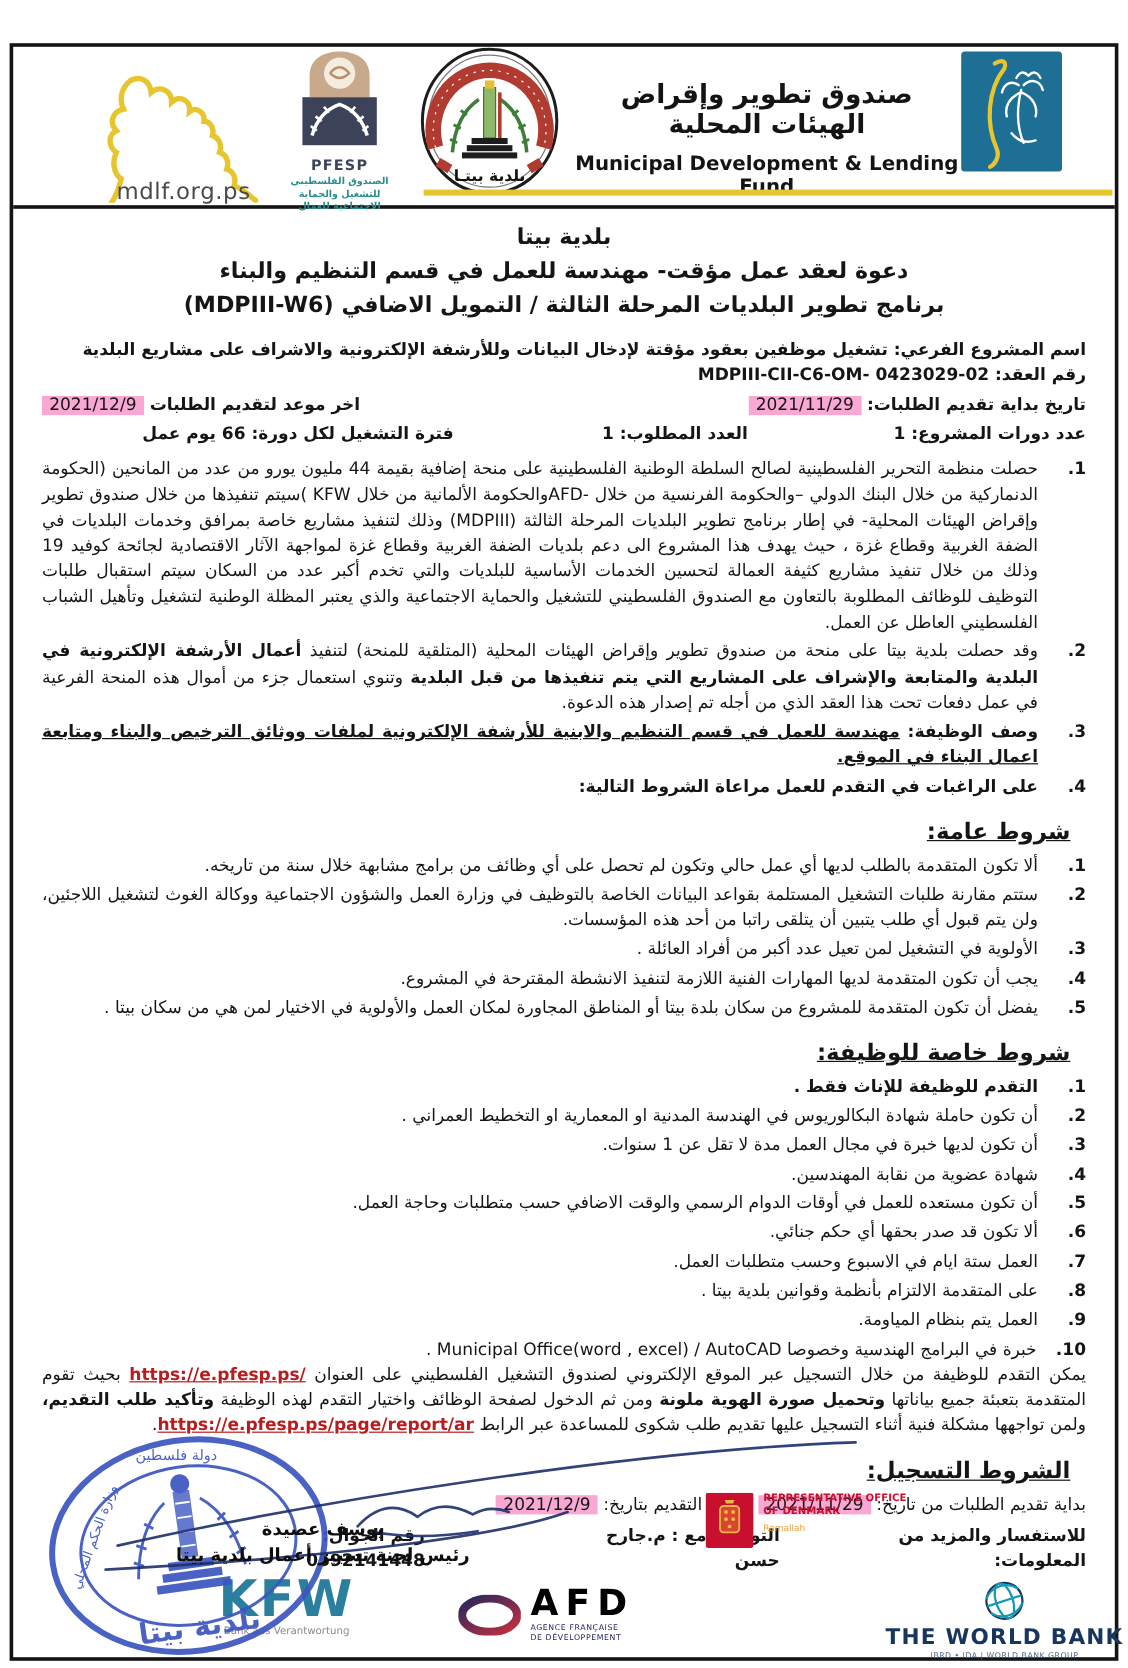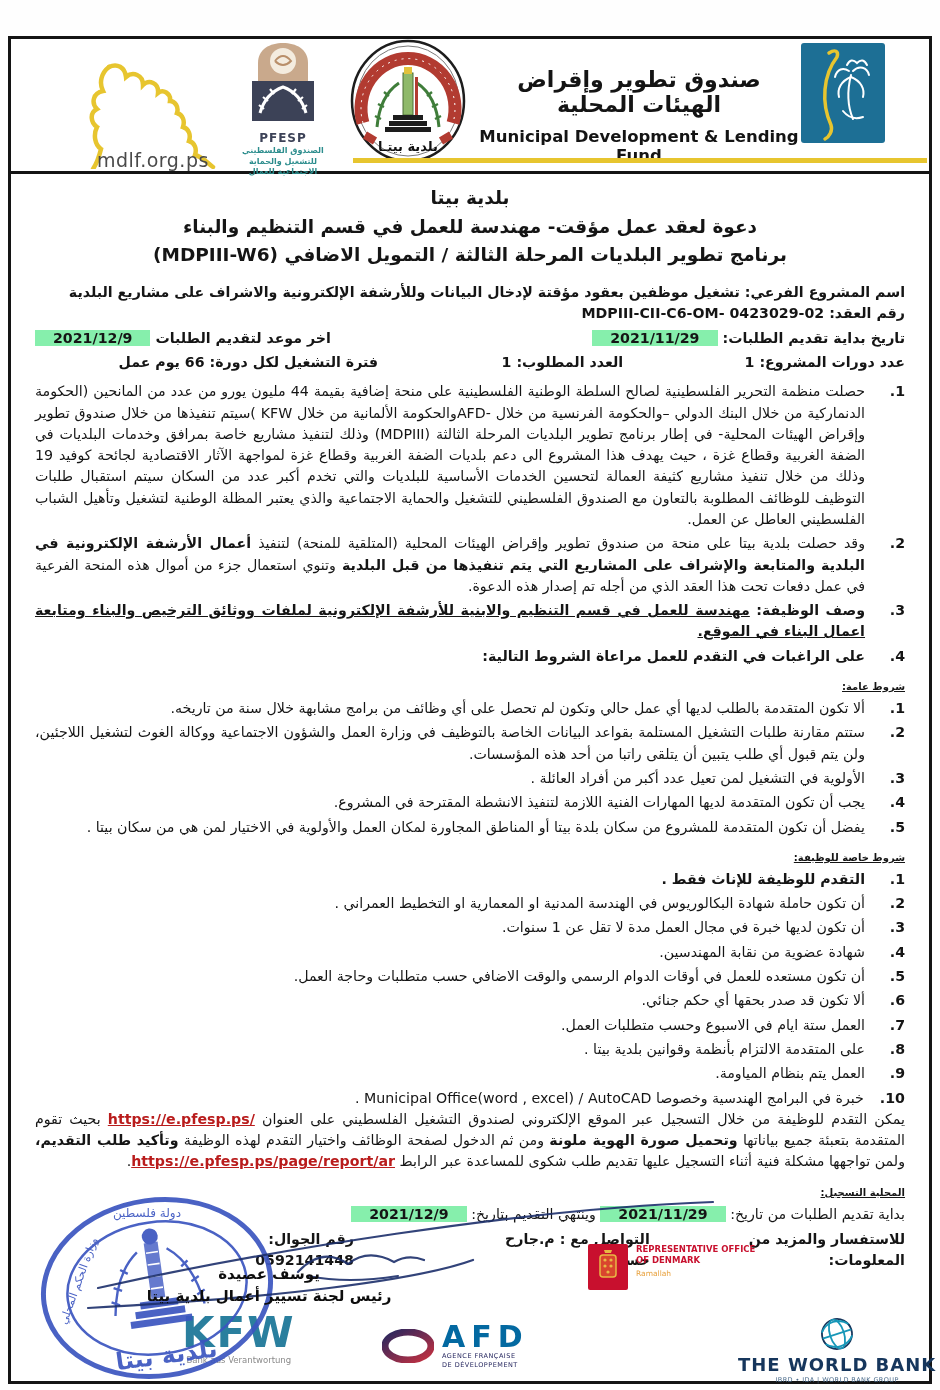--- a/index.html
+++ b/index.html
@@ -17,52 +17,52 @@
   .mdlf-ar{font-size:22px;font-weight:bold;color:#141414;}
   .mdlf-en{font-size:16.5px;font-weight:bold;color:#141414;margin-top:10px;direction:ltr;}
   .yellow-bar{position:absolute;left:342px;right:2px;top:119px;height:5px;background:#e7c52f;}
   .mdlf-sq{position:absolute;right:42px;top:2px;}
   
   .body{position:relative;direction:rtl;text-align:right;padding:8px 24px 0 24px;
         font-size:14.2px;line-height:1.5;}
   .center{text-align:center;}
   .b{font-weight:bold;}
   .u{text-decoration:underline;}
-  .hl{background:#86efac;font-weight:bold;padding:0 18px;}
+  .hl{background:#f9a8d4;font-weight:normal;padding:0 6px;}
   .ltr{direction:ltr;unicode-bidi:isolate;}
   .title-block{margin-top:2px;font-size:18.5px;font-weight:bold;line-height:1.55;}
   .meta{margin-top:12px;font-weight:bold;}
   .meta .row{display:flex;justify-content:space-between;margin-top:3px;}
   .meta .row3{display:flex;margin-top:3px;}
   .meta .row3 span:nth-child(1){flex:1.15;}
   .meta .row3 span:nth-child(2){flex:1;}
   .meta .row3 span:nth-child(3){flex:1.4;}
   .list{margin-top:8px;}
   .li{display:flex;gap:16px;margin-top:3px;}
   .li .num{min-width:24px;font-weight:bold;flex:none;}
   .li .txt{flex:1;text-align:justify;}
-  .h{font-weight:bold;text-decoration:underline;margin:12px 0 4px 0;font-size:10px;}
+  .h{font-weight:bold;text-decoration:underline;margin:12px 13px 4px 0;font-size:19px;}
   .apply-p,.reg-p{text-align:justify;}
   a.link{color:#b91c1c;font-weight:bold;text-decoration:underline;}
   .contact-row{display:flex;margin-top:4px;font-weight:bold;}
   .contact-row span:nth-child(1){margin-left:70px;}
   .contact-row span:nth-child(2){margin-left:150px;}
   
   .stamp{position:absolute;left:34px;top:1192px;width:246px;height:192px;transform:rotate(-8deg);
          z-index:4;opacity:.92;}
   .signature{position:absolute;left:104px;top:1264px;width:330px;text-align:center;z-index:6;
              font-weight:bold;color:#0d0d0d;font-size:15px;line-height:1.45;}
   .penstrokes{position:absolute;left:58px;top:1180px;z-index:5;}
   
   .kfw{position:absolute;left:182px;top:1312px;z-index:3;text-align:center;direction:ltr;}
   .kfw .word{font-size:42px;font-weight:bold;color:#2a7f9e;letter-spacing:2px;line-height:1;
              font-family:"DejaVu Sans",sans-serif;}
   .kfw .tag{font-size:8.5px;color:#8a8a8a;margin-top:1px;}
   .afd{position:absolute;left:382px;top:1322px;display:flex;align-items:center;gap:8px;direction:ltr;}
-  .afd .word{font-size:30px;font-weight:bold;color:#0369a1;letter-spacing:6px;line-height:1;text-align:center;}
+  .afd .word{font-size:30px;font-weight:bold;color:#000000;letter-spacing:6px;line-height:1;text-align:center;}
   .afd .sub{font-size:6.5px;color:#26275f;letter-spacing:.5px;line-height:1.4;}
   .dk{position:absolute;left:552px;top:1244px;display:flex;gap:8px;align-items:flex-start;direction:ltr;margin-left:36px;}
   .dk .t1{font-size:8.5px;font-weight:bold;color:#c8102e;line-height:1.35;}
   .dk .t2{font-size:7.5px;color:#e8a13d;margin-top:2px;}
   .wb{position:absolute;left:738px;top:1314px;text-align:center;direction:ltr;}
   .wb .word{font-size:18px;font-weight:bold;color:#16365c;letter-spacing:1px;}
   .wb .sub{font-size:6.5px;color:#4a6a8a;margin-top:1px;letter-spacing:.4px;}
 </style>
 </head>
 <body>
@@ -258,21 +258,21 @@
         <div class="li">
             <span class="num">10.</span>
           <div class="txt"><span>خبرة في البرامج الهندسية وخصوصا </span><span class="ltr">Municipal Office(word , excel) / AutoCAD</span><span> .</span></div>
         </div>
       </div>
 
       <div class="apply-p">
         <span>يمكن التقدم للوظيفة من خلال التسجيل عبر الموقع الإلكتروني لصندوق التشغيل الفلسطيني على العنوان </span><a class="link ltr" href="#">https://e.pfesp.ps/</a><span> بحيث تقوم المتقدمة بتعبئة جميع بياناتها </span><span class="b">وتحميل صورة الهوية ملونة</span><span> ومن ثم الدخول لصفحة الوظائف واختيار التقدم لهذه الوظيفة </span><span class="b">وتأكيد طلب التقديم،</span><span> ولمن تواجهها مشكلة فنية أثناء التسجيل عليها تقديم طلب شكوى للمساعدة عبر الرابط </span><a class="link ltr" href="#">https://e.pfesp.ps/page/report/ar</a><span>.</span>
       </div>
 
-      <div class="h">المحلية التسجيل:</div>
+      <div class="h">الشروط التسجيل:</div>
       <div class="reg-p">
         <span>بداية تقديم الطلبات من تاريخ: </span><span class="hl">2021/11/29</span><span> وينتهي التقديم بتاريخ: </span><span class="hl">2021/12/9</span>
       </div>
       <div class="contact-row">
         <span>للاستفسار والمزيد من المعلومات:</span>
         <span>التواصل مع : م.جارح حسن</span>
         <span><span>رقم الجوال: </span><span class="ltr">0592141448</span></span>
       </div>
     </div>
   </div>

